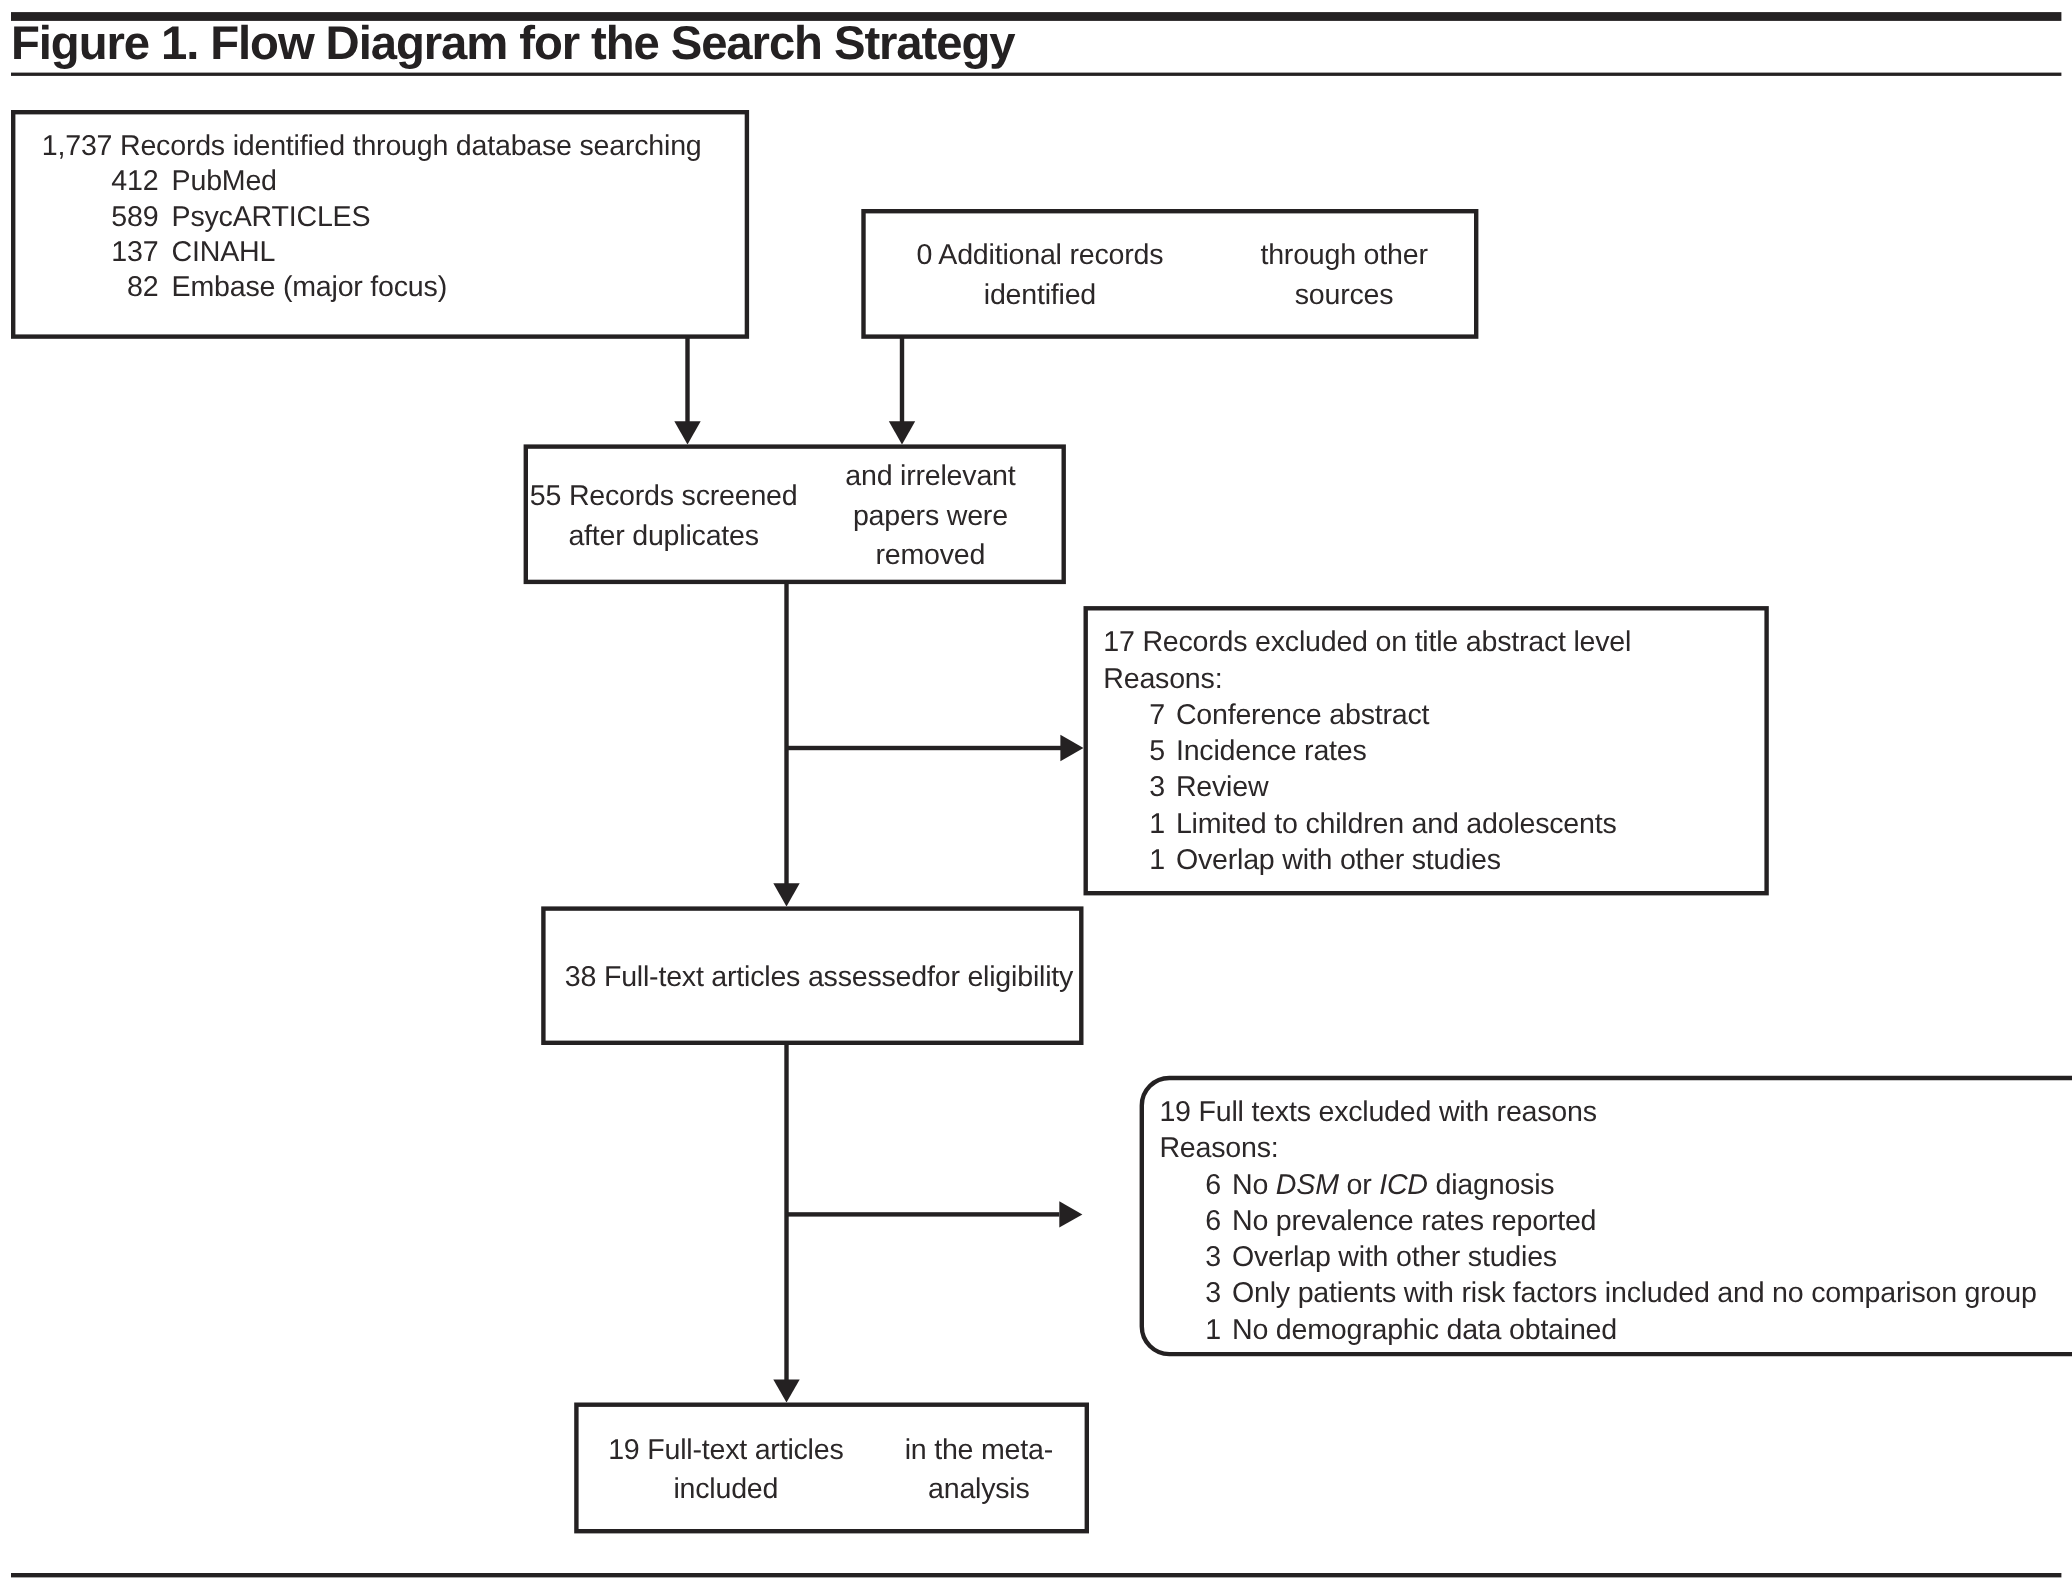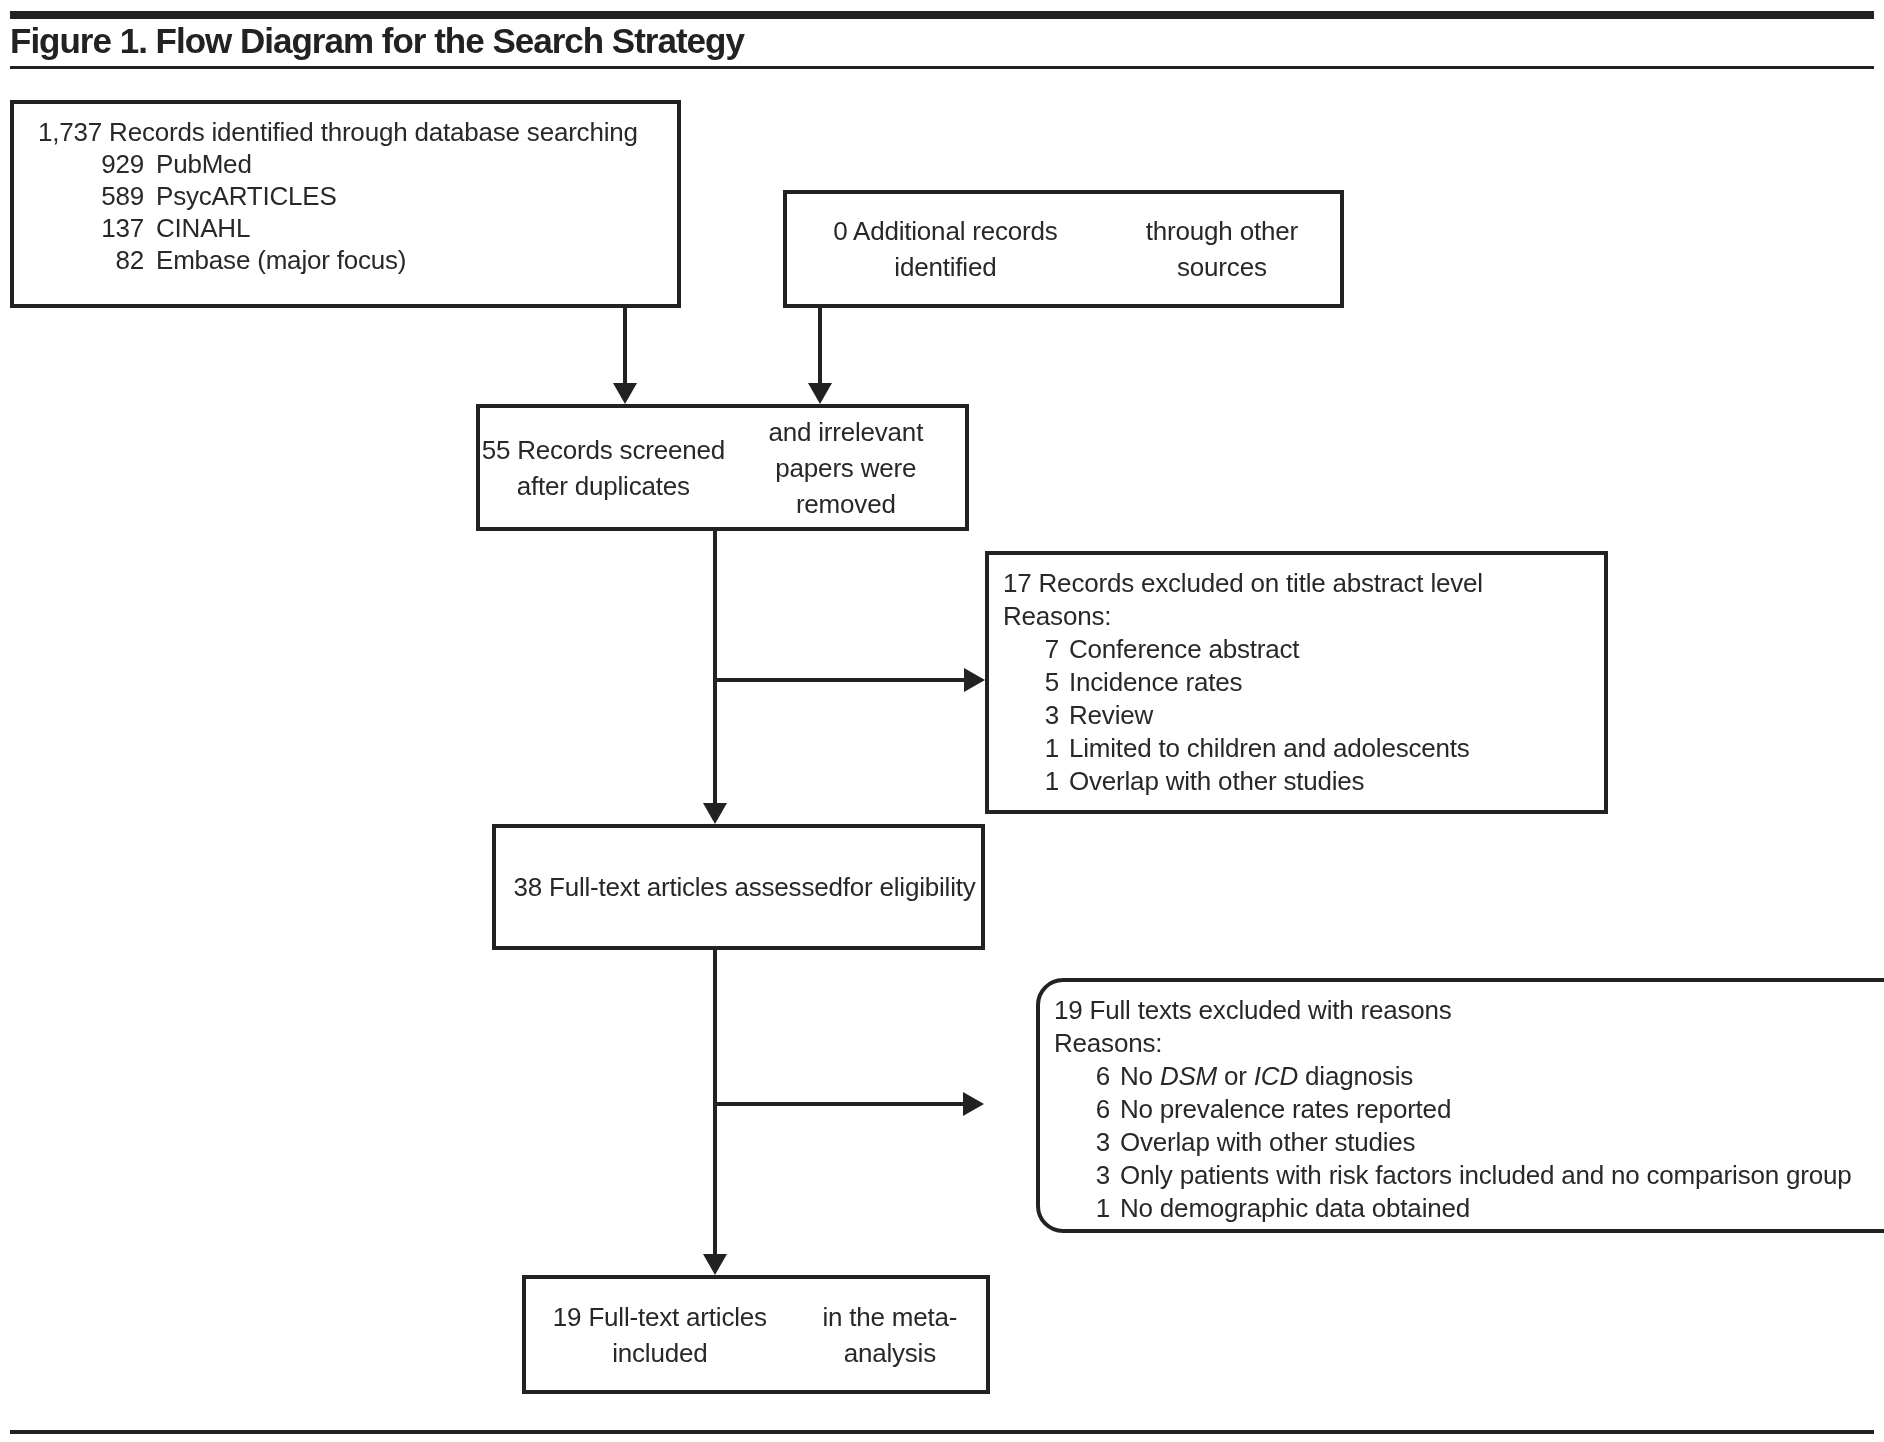--- a/index.html
+++ b/index.html
@@ -3,21 +3,21 @@
 <meta charset="utf-8">
 <style>
   html,body{margin:0;padding:0;background:#ffffff;}
   .page{
     position:relative;width:1884px;height:1442px;background:#ffffff;
     font-family:"Liberation Sans",sans-serif;color:#242122;overflow:hidden;
   }
   .rule{position:absolute;background:#242122;}
   .figtitle{
     position:absolute;left:10px;top:23px;margin:0;
-    font-size:35px;line-height:35px;font-weight:bold;letter-spacing:-1px;color:#242122;
+    font-size:43px;line-height:35px;font-weight:bold;letter-spacing:-1px;color:#242122;
     white-space:nowrap;
   }
   .box{
     position:absolute;border:4px solid #242122;background:#ffffff;
     box-sizing:border-box;font-size:26px;letter-spacing:-0.2px;color:#2b2728;
   }
   .centerbox{
     display:flex;flex-direction:row;justify-content:center;align-items:center;
     text-align:center;line-height:36px;
   }
@@ -43,21 +43,21 @@
 <div class="page">
 
   <div class="rule" style="left:10px;top:11px;width:1864px;height:8px;"></div>
   <h1 class="figtitle">Figure 1. Flow Diagram for the Search Strategy</h1>
   <div class="rule" style="left:10px;top:66px;width:1864px;height:3px;"></div>
 
   <div>
 
     <div class="box idbox" style="left:10px;top:100px;width:671px;height:208px;">
       <div class="headline">1,737 Records identified through database searching</div>
-      <div class="row"><span class="snum">929</span><span>PubMed</span></div>
+      <div class="row"><span class="snum">412</span><span>PubMed</span></div>
       <div class="row"><span class="snum">589</span><span>PsycARTICLES</span></div>
       <div class="row"><span class="snum">137</span><span>CINAHL</span></div>
       <div class="row"><span class="snum">82</span><span>Embase (major focus)</span></div>
     </div>
 
     <div class="box centerbox" style="left:783px;top:190px;width:561px;height:118px;">
       <div>0 Additional records identified</div>
       <div>through other sources</div>
     </div>
 

